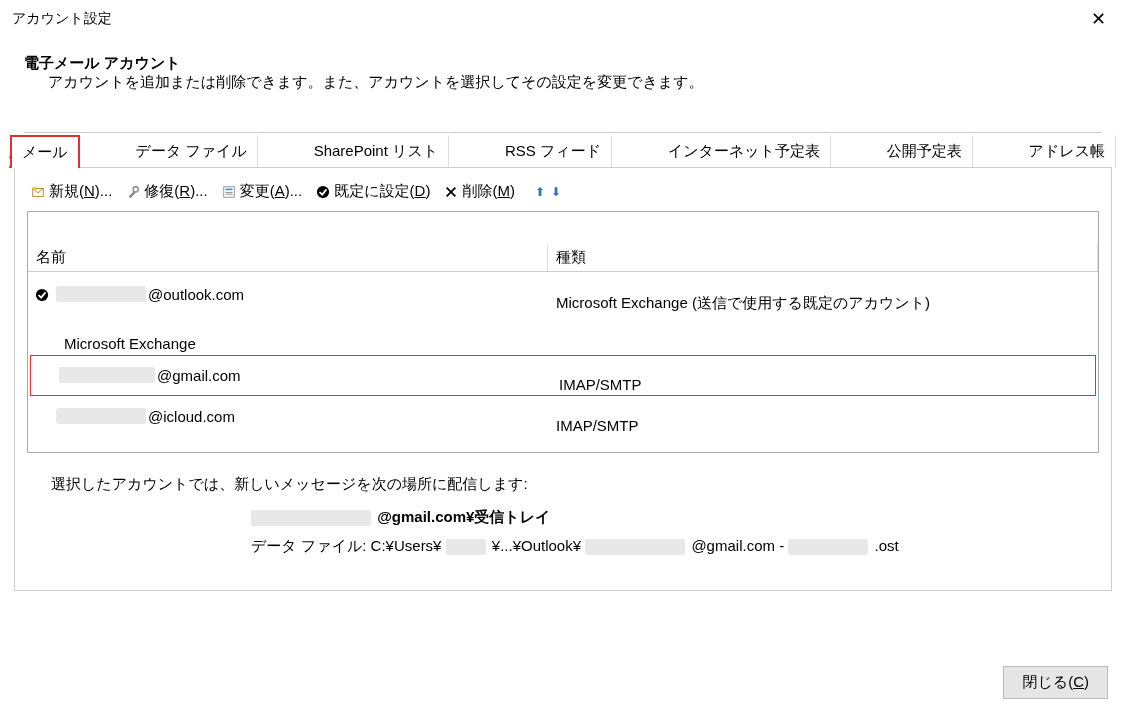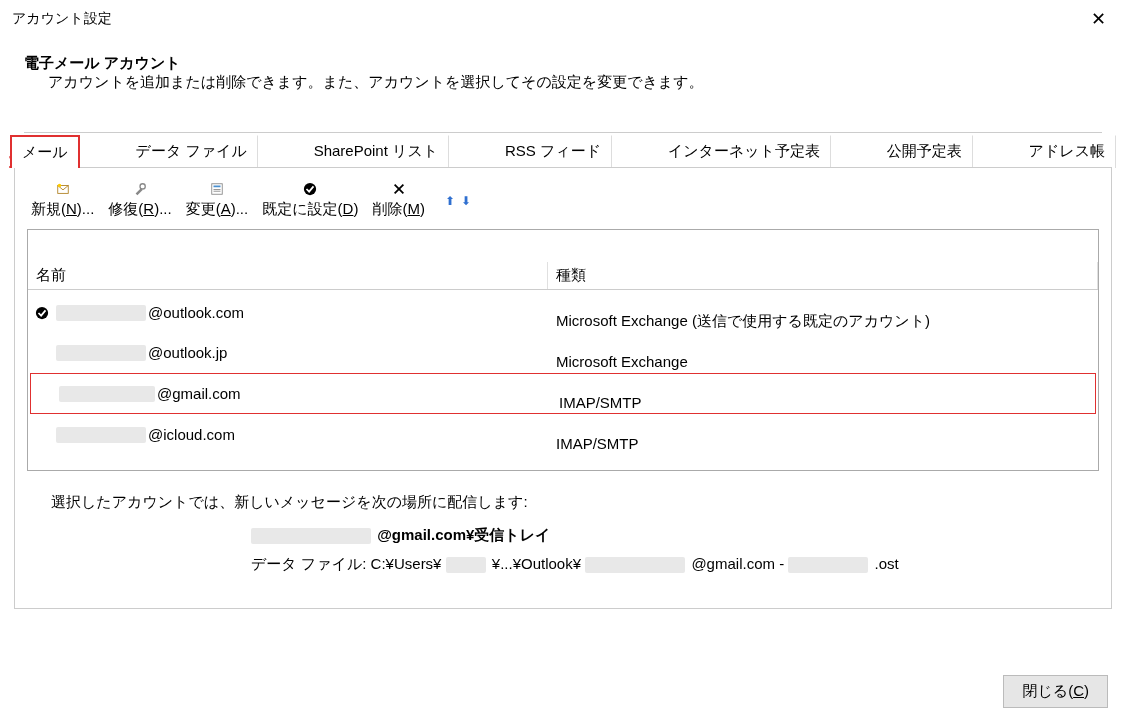--- a/index.html
+++ b/index.html
@@ -93,21 +93,20 @@
       align-items: center;
       gap: 14px;
       padding: 0 4px 10px 4px;
       font-size: 15px;
     }
     .toolbar-item {
       display: inline-flex;
       align-items: center;
       gap: 4px;
       cursor: pointer;
-      flex-direction: column;
     }
     .toolbar-item .underline {
       text-decoration: underline;
     }
     .icon-svg {
       width: 14px;
       height: 14px;
       display: inline-block;
     }
     .arrows {
@@ -153,21 +152,21 @@
       justify-content: center;
       align-items: center;
     }
     .check-icon {
       width: 14px;
       height: 14px;
     }
     .row-name-col {
       width: 492px;
       display: flex;
-      align-items: flex-end;
+      align-items: flex-start;
     }
     .redacted {
       display: inline-block;
       background: #e8e8e8;
       height: 16px;
       border-radius: 2px;
       margin-right: 2px;
     }
     .row-type-col {
       flex: 1;
@@ -199,21 +198,21 @@
     }
     .datafile-line {
       font-size: 15px;
       padding-left: 200px;
     }
     .datafile-line .redacted {
       vertical-align: middle;
     }
     .footer {
       position: absolute;
-      bottom: 3px;
+      bottom: 12px;
       right: 18px;
     }
     .close-button {
       background: #e6e6e6;
       border: 1px solid #bbb;
       padding: 6px 18px;
       font-size: 15px;
       cursor: pointer;
       font-family: inherit;
     }
@@ -309,24 +308,20 @@
         </span>
         <span class="row-name-col">
           <span class="redacted" style="width:90px"></span>
           <span>@outlook.com</span>
         </span>
         <span class="row-type-col">Microsoft Exchange (送信で使用する既定のアカウント)</span>
       </div>
 
       <div class="table-row">
         <span class="row-check"></span>
-        <span class="row-name-col">
-          <span class="redacted" style="width:90px"></span>
-          <span>@outlook.jp</span>
-        </span>
         <span class="row-type-col">Microsoft Exchange</span>
       </div>
 
       <div class="table-row selected">
         <span class="row-check"></span>
         <span class="row-name-col">
           <span class="redacted" style="width:96px"></span>
           <span>@gmail.com</span>
         </span>
         <span class="row-type-col">IMAP/SMTP</span>

